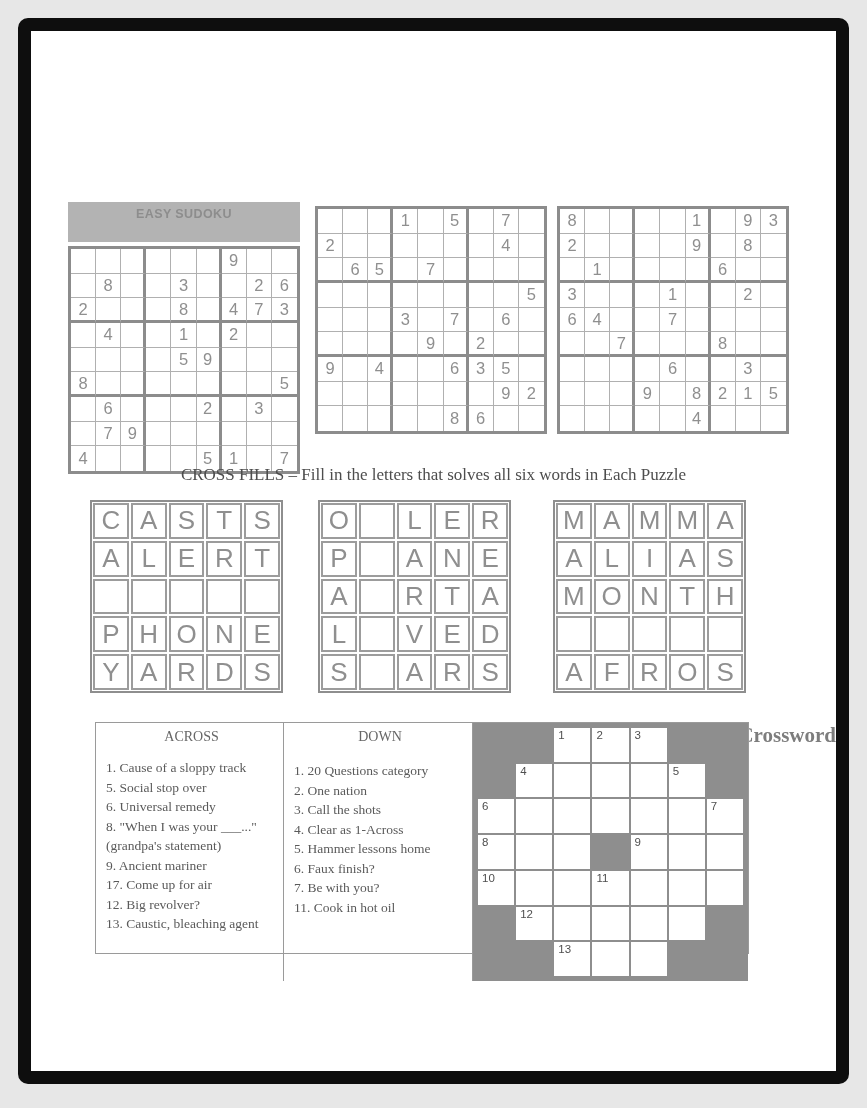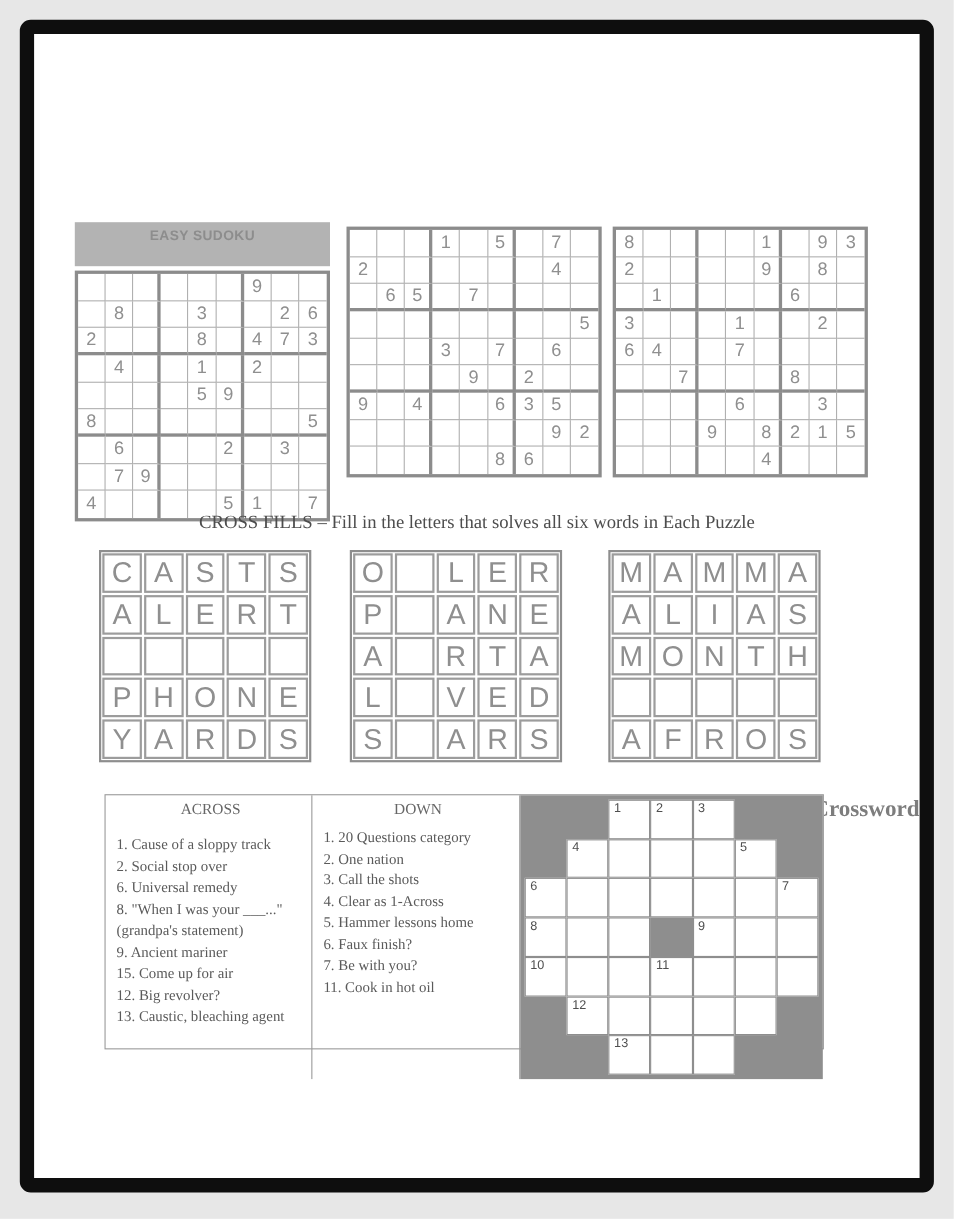--- a/index.html
+++ b/index.html
@@ -67,21 +67,21 @@
     position:absolute;top:692px;left:0;width:100%;text-align:right;
     font-weight:bold;font-size:21px;color:#7d7d7d;
   }
   .mini-box{
     position:absolute;left:64px;top:691px;width:654px;height:232px;
     border:1px solid #9a9a9a;box-sizing:border-box;background:#fff;
     display:grid;grid-template-columns:188px 189px 1fr;
   }
   .clue-col{border-right:1px solid #9a9a9a;box-sizing:border-box;padding:6px 6px 0 10px;}
   .clue-col-header{text-align:center;font-size:14px;color:#666666;margin-bottom:13px;}
-  .clue-col.down .clue-col-header{margin-bottom:6px;}
+  .clue-col.down .clue-col-header{margin-bottom:16px;}
   .clue{font-size:13.5px;color:#5a5a5a;line-height:19.5px;}
   .cw-wrap{background:#8e8e8e;height:258px;box-sizing:border-box;padding:4px;}
   .cw-grid{
     display:grid;height:100%;
     grid-template-columns:repeat(7,1fr);grid-template-rows:repeat(7,1fr);
   }
   .cw-cell{background:#fff;border:1px solid #8e8e8e;box-sizing:border-box;position:relative;}
   .cw-block{background:transparent;}
   .cw-num{
     position:absolute;top:1px;left:4px;
@@ -435,25 +435,25 @@
       <div class="cf-cell">S</div>
     </div>
 
   <div class="mini-title">Mini-Crossword</div>
 
   <div class="mini-box">
     <div class="clue-col across">
       <div class="clue-col-header">ACROSS</div>
       <div>
           <div class="clue">1. Cause of a sloppy track</div>
-          <div class="clue">2. Social stop over</div>
+          <div class="clue">5. Social stop over</div>
           <div class="clue">6. Universal remedy</div>
           <div class="clue">8. "When I was your ___..." (grandpa's statement)</div>
           <div class="clue">9. Ancient mariner</div>
-          <div class="clue">15. Come up for air</div>
+          <div class="clue">17. Come up for air</div>
           <div class="clue">12. Big revolver?</div>
           <div class="clue">13. Caustic, bleaching agent</div>
         </div>
     </div>
     <div class="clue-col down">
       <div class="clue-col-header">DOWN</div>
       <div>
           <div class="clue">1. 20 Questions category</div>
           <div class="clue">2. One nation</div>
           <div class="clue">3. Call the shots</div>

